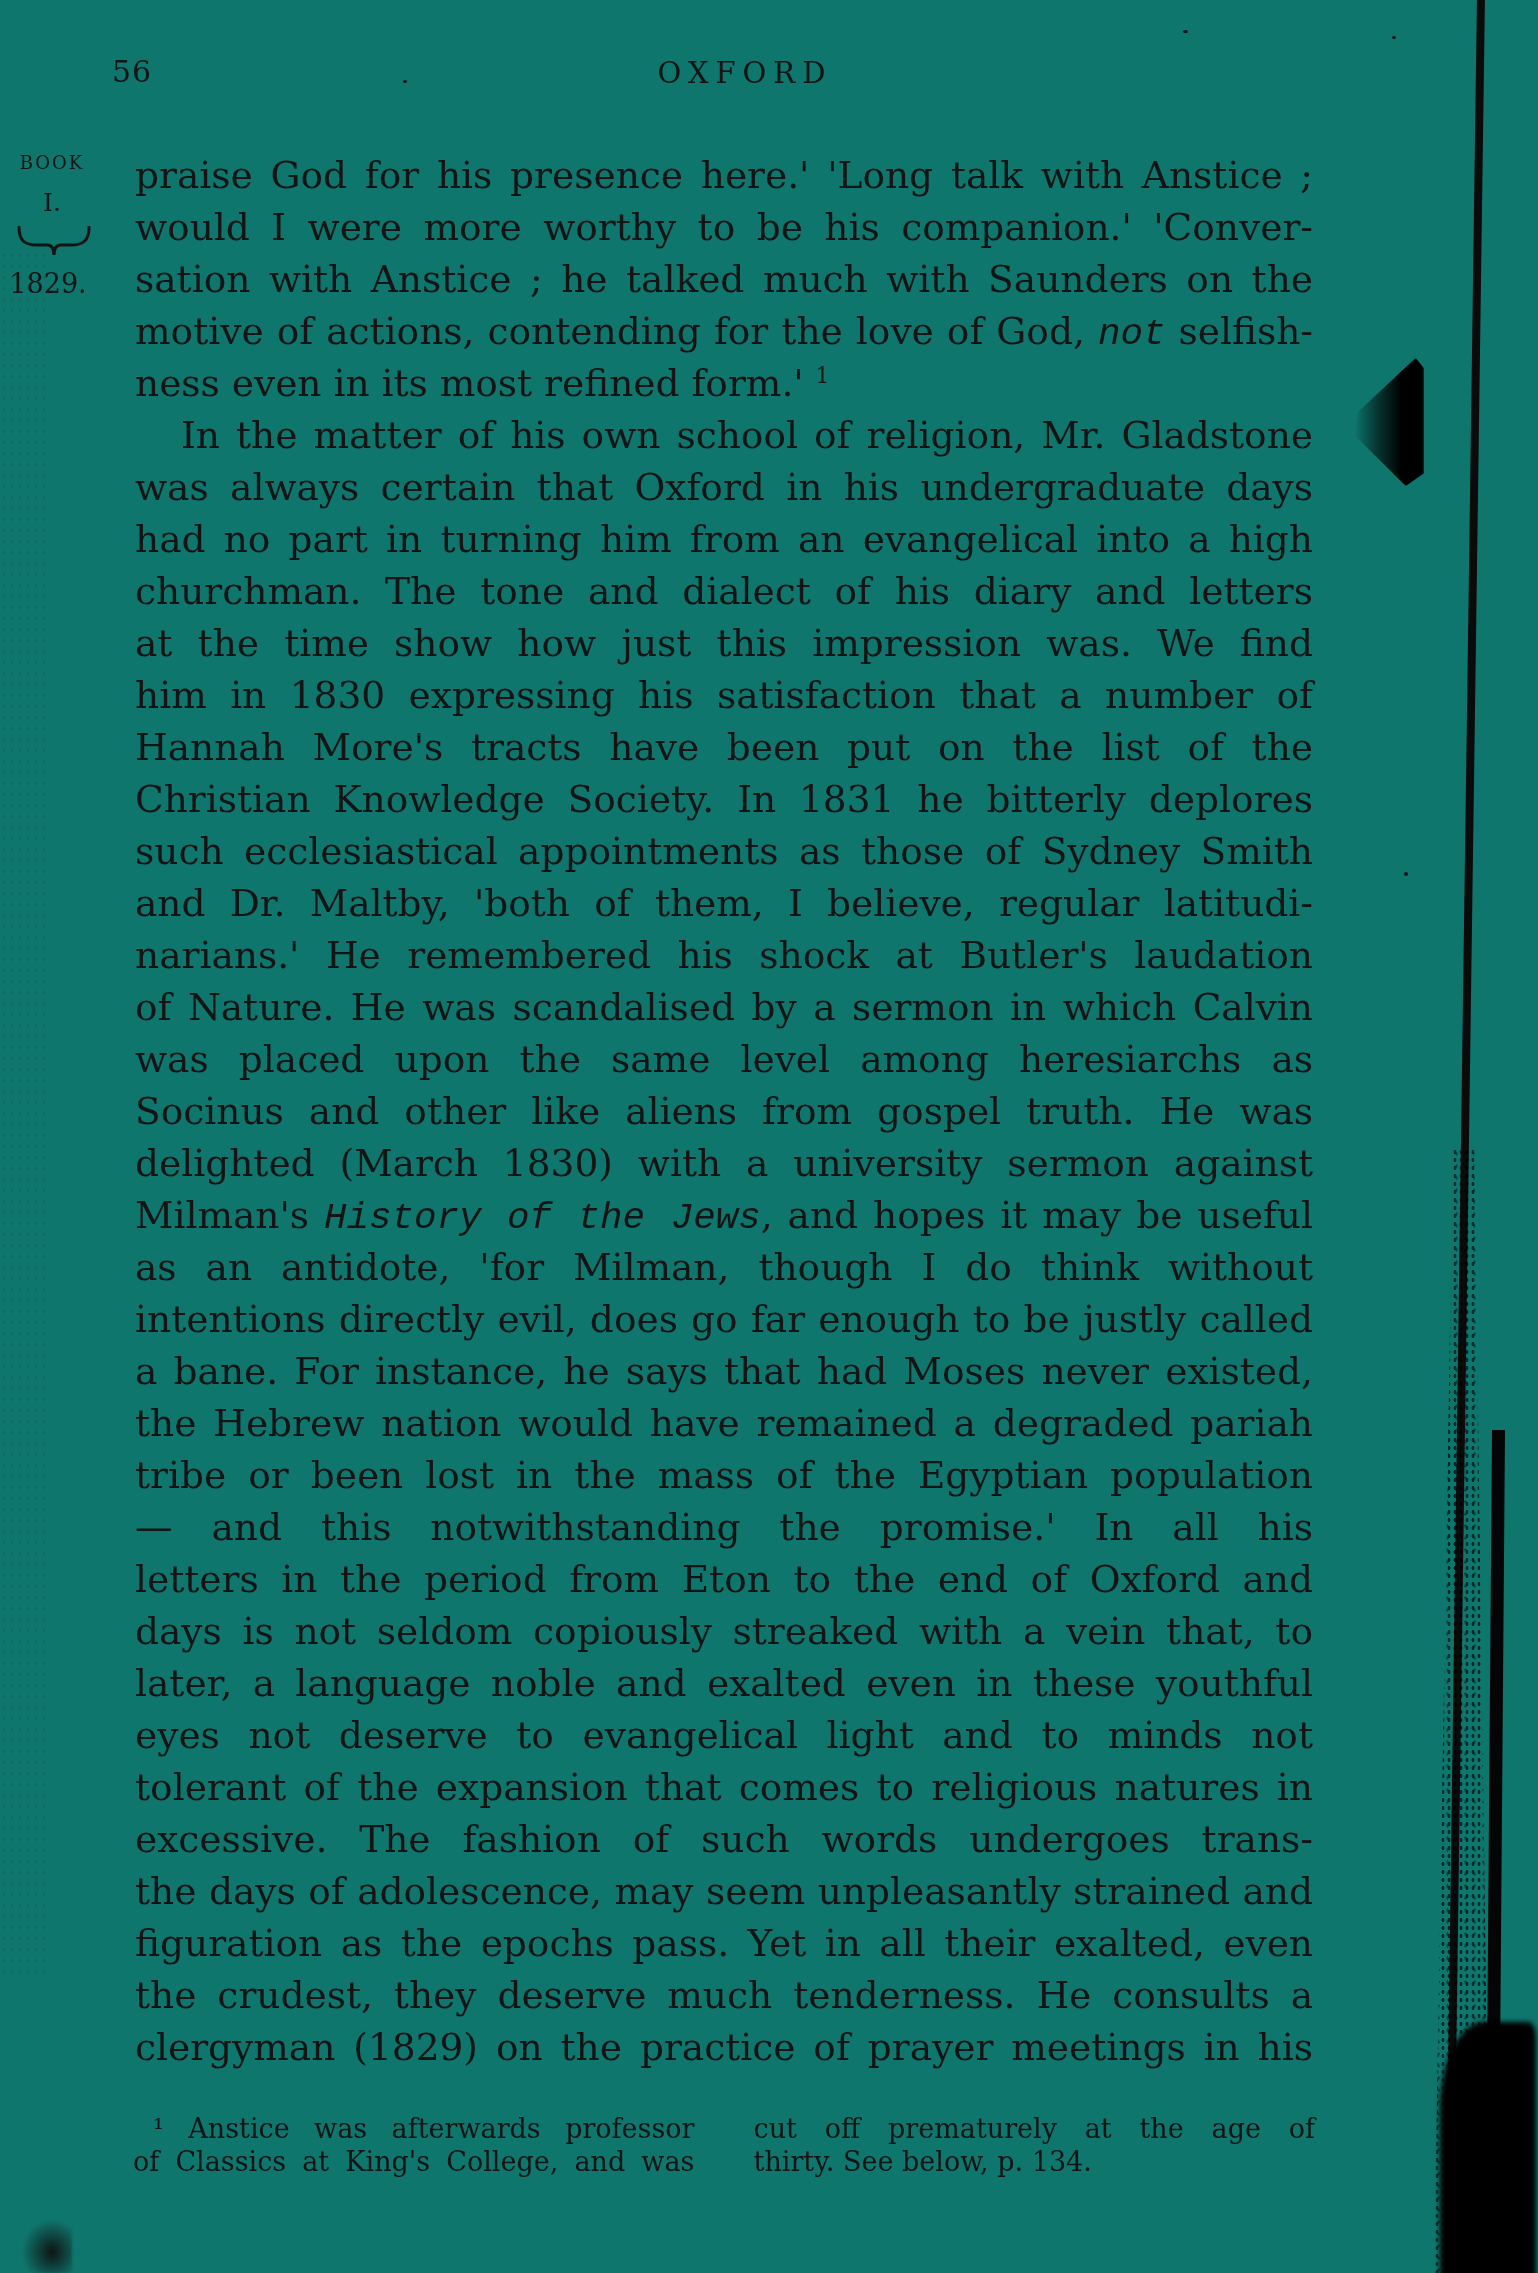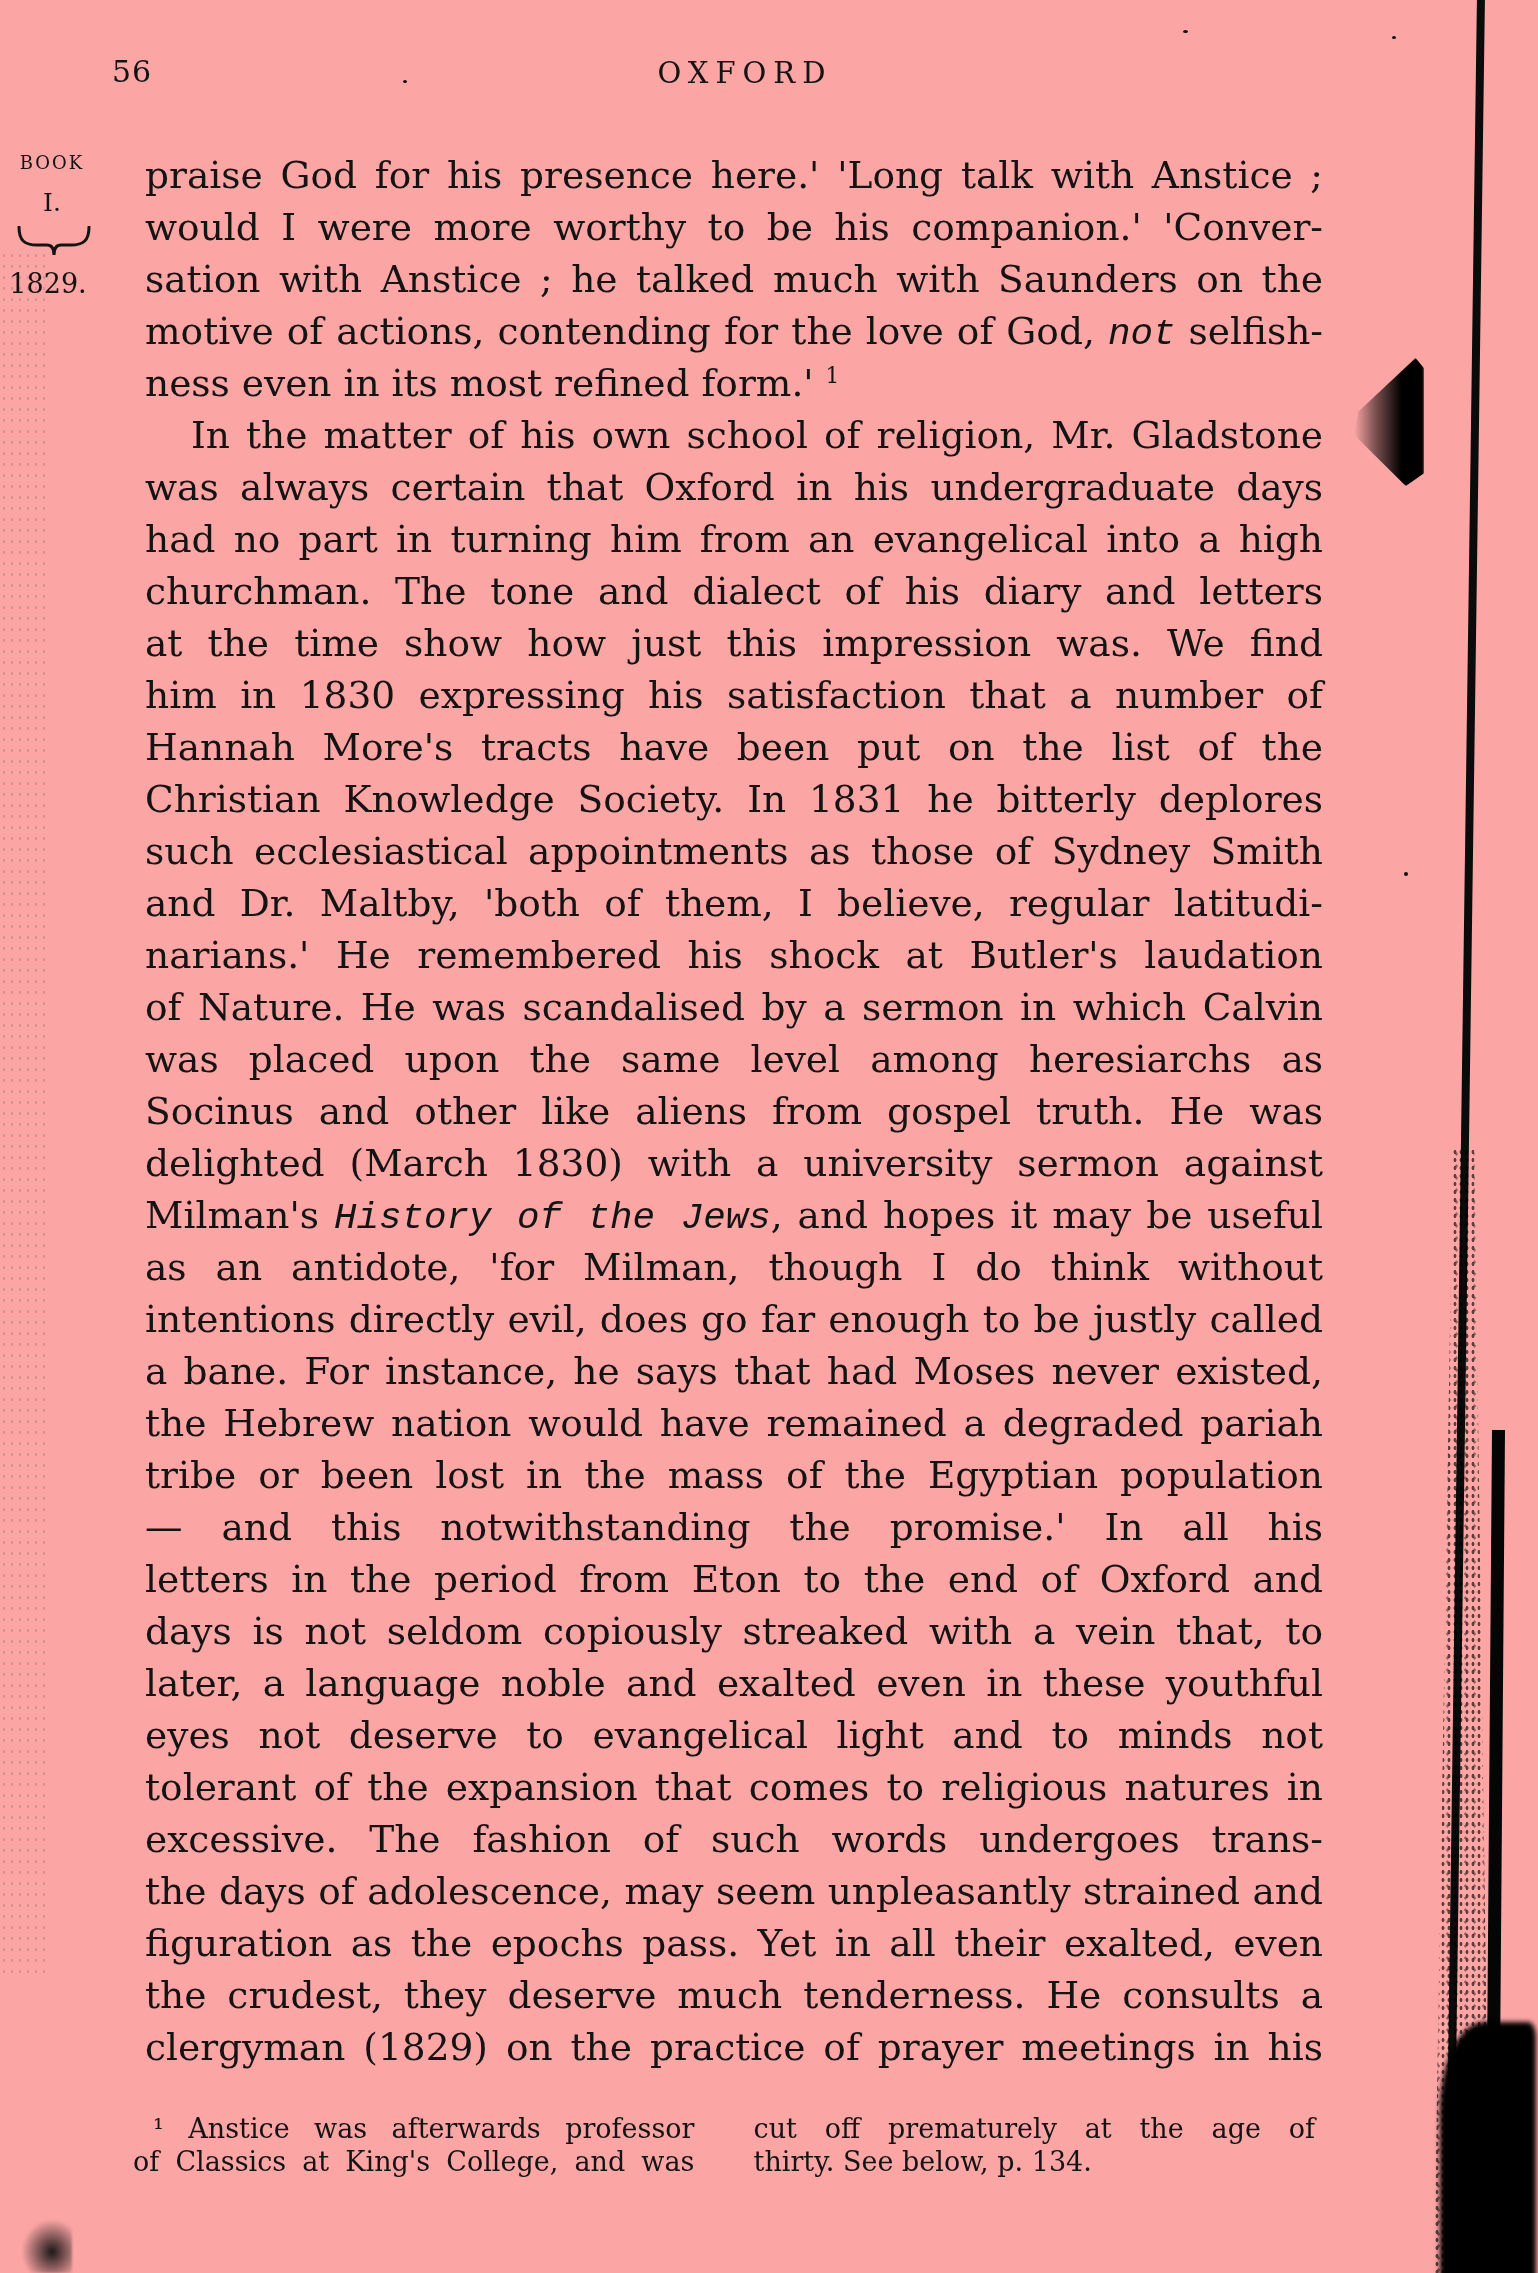--- a/index.html
+++ b/index.html
@@ -1,19 +1,19 @@
 <!DOCTYPE html>
 <html><head>
 <meta charset="utf-8">
 <style>
   html,body{margin:0;padding:0;background:#e8e8e4;}
   .page{
     position:relative;
     width:1538px;height:2273px;
-    background:#fca5a5;
+    background:#0f766e;
     overflow:hidden;
     font-family:"DejaVu Serif","Liberation Serif",serif;
     color:#141414;
   }
   
   .page-number{
     position:absolute;left:112px;top:54px;
     font-size:30px;letter-spacing:1px;
   }
   .running-head{
@@ -25,21 +25,21 @@
   .margin-note{
     position:absolute;left:6px;top:0;width:92px;
     text-align:center;
   }
   .mn-book{position:absolute;left:0;top:152px;width:92px;font-size:18px;letter-spacing:2px;}
   .mn-vol{position:absolute;left:0;top:188px;width:92px;font-size:25px;}
   .mn-brace{position:absolute;left:10px;top:226px;width:76px;height:32px;}
   .mn-year{position:absolute;left:-4px;top:268px;width:92px;font-size:27px;}
   
   .body-col{
-    position:absolute;left:135px;top:149px;width:1178px;margin-left:10px;
+    position:absolute;left:135px;top:149px;width:1178px;
   }
   .line{
     height:52px;line-height:52px;
     font-size:37.5px;
     text-align:justify;text-align-last:justify;
     text-justify:inter-word;
     white-space:normal;
     overflow:visible;
   }
   .line.flush{text-align-last:left;}

